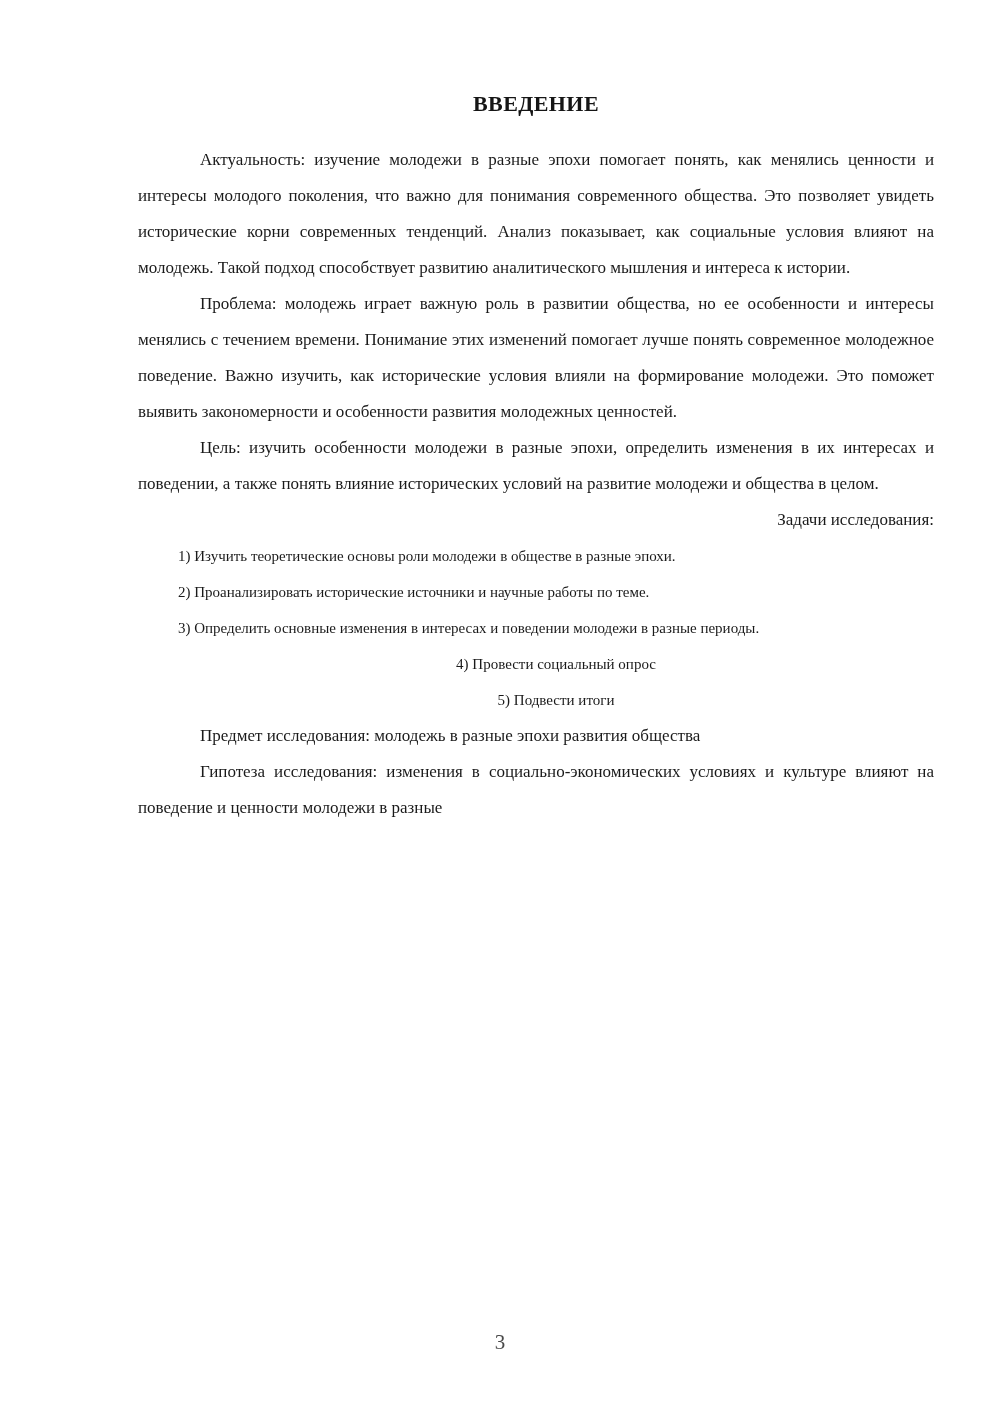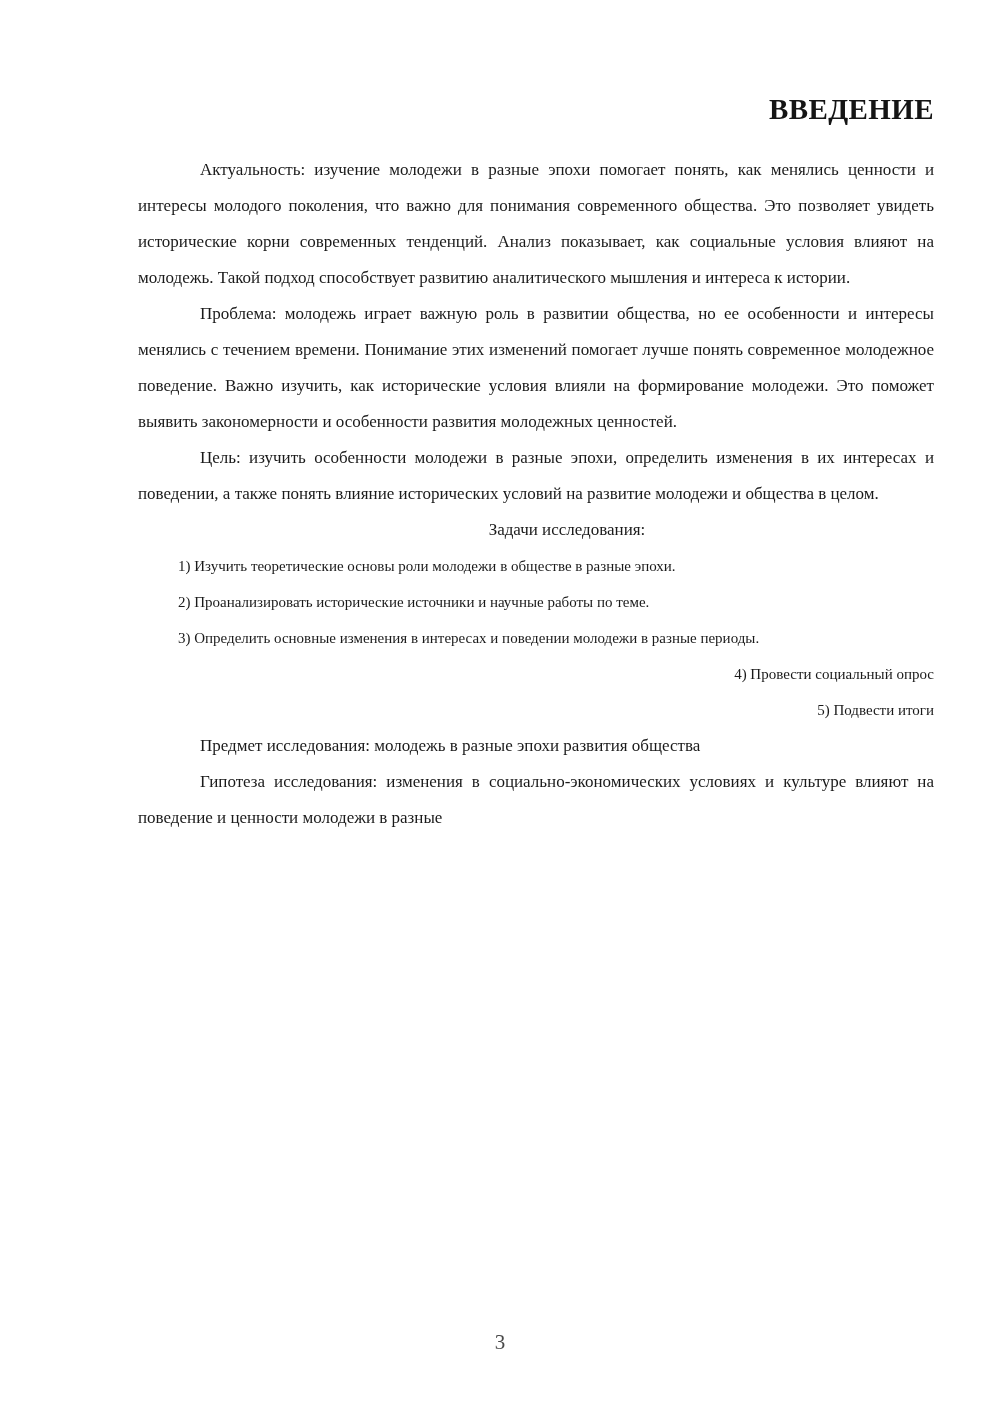--- a/index.html
+++ b/index.html
@@ -27,23 +27,23 @@
   }
 
   .content {
     position: absolute;
     left: 138px;
     top: 88px;
     width: 796px;
   }
 
   .doc-title {
-    font-size: 29px;
+    font-size: 22px;
     font-weight: bold;
-    text-align: right;
+    text-align: center;
     letter-spacing: 0.4px;
     margin: 0 0 22px 0;
     line-height: 1.45;
     color: #151515;
     font-family: Liberation Serif, serif;
   }
 
   p.para {
     font-size: 17px;
     line-height: 36px;
@@ -59,25 +59,25 @@
     font-size: 15px;
     line-height: 36px;
     text-align: justify;
     text-justify: inter-word;
     margin: 0;
     text-indent: 40px;
     color: #1a1a1a;
   }
 
   p.task.short {
-    text-align: right;
+    text-align: center;
   }
 
   p.para.nojust {
-    text-align: center;
+    text-align: right;
   }
 
   .page-number {
     position: absolute;
     left: 0;
     top: 1330px;
     width: 1000px;
     text-align: center;
     font-size: 21px;
     color: #4a4a4a;

